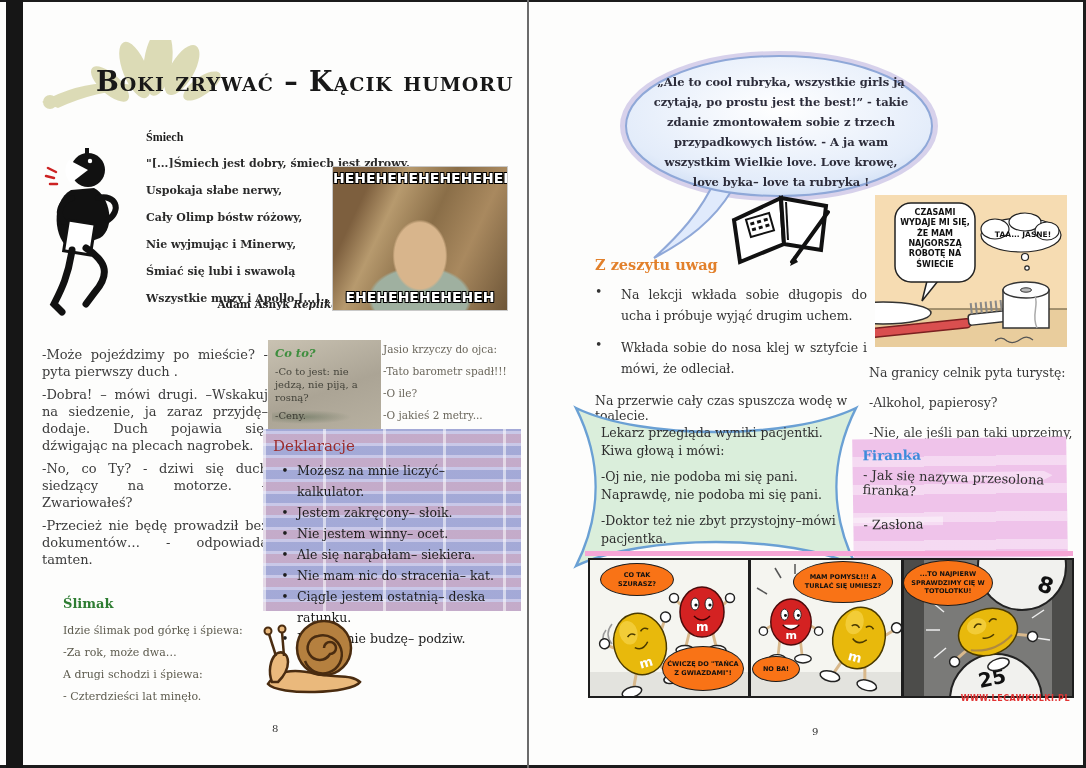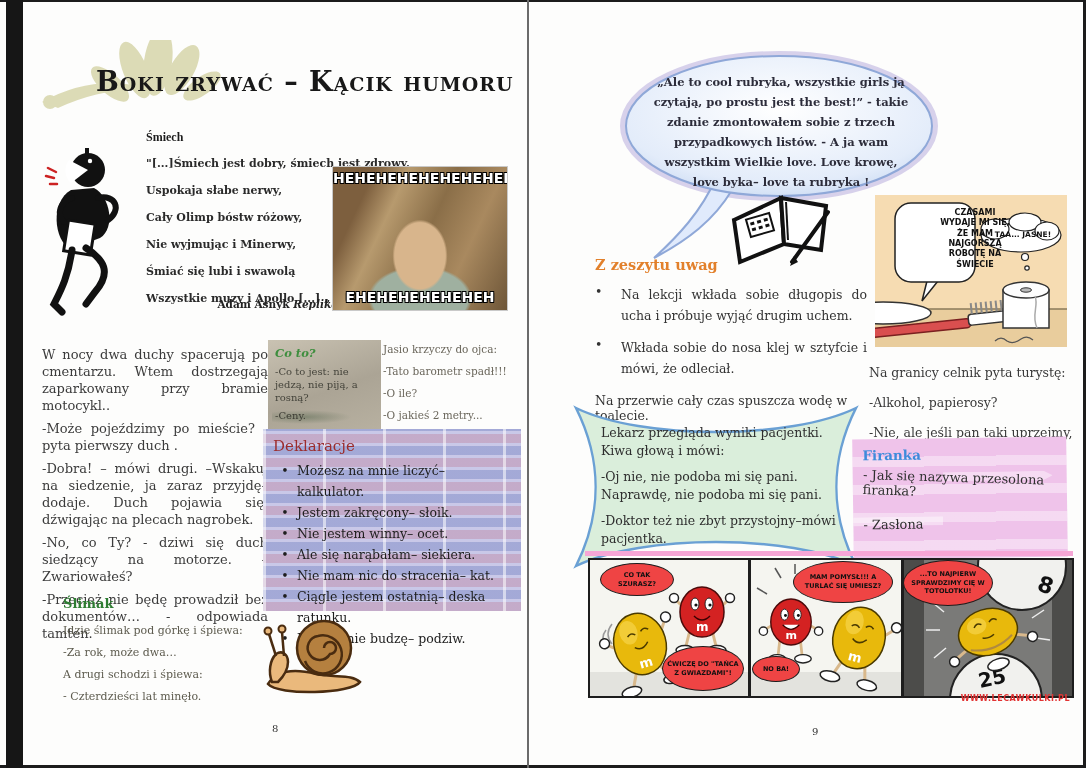--- a/index.html
+++ b/index.html
@@ -87,21 +87,21 @@
   .zz-list{left:595px;top:284px;width:272px;font-size:12.5px;color:#333;}
   .zz-row{display:flex;margin-bottom:11px;}
   .zz-bullet{width:26px;flex:none;}
   .zz-body{flex:1;line-height:21px;text-align:justify;}
   .zz-extra{left:595px;top:393px;width:280px;font-size:12.5px;color:#333;}
 
   
   .tb-svg{left:875px;top:195px;}
   .tb-speech{left:897px;top:206px;width:76px;height:66px;display:flex;align-items:center;justify-content:center;
              text-align:center;font-family:"DejaVu Sans","Liberation Sans",sans-serif;
-             font-size:8px;font-weight:bold;line-height:1.3;color:#111;padding-left:40px;}
+             font-size:8px;font-weight:bold;line-height:1.3;color:#111;}
   .tb-thought{left:988px;top:230px;width:70px;text-align:center;
               font-family:"DejaVu Sans","Liberation Sans",sans-serif;font-size:7.5px;font-weight:bold;color:#111;}
 
   .celnik{left:869px;top:356px;width:208px;font-size:12.5px;line-height:21px;color:#3a3a3a;margin-top:6px;}
   .celnik p{margin:0 0 9px 0;}
 
   
   .firanka{left:853px;top:438px;width:214px;height:120px;box-sizing:border-box;padding:8px 10px;
            background:#efc3ea;transform:rotate(-0.8deg);overflow:hidden;}
   .firanka:before{content:"";position:absolute;left:-10px;top:0;width:240px;height:130px;
@@ -116,21 +116,21 @@
   .lekarz-svg{left:570px;top:404px;}
   .lekarz-text{left:601px;top:424px;width:238px;font-size:12.5px;line-height:18px;color:#2e2e2e;}
   .lekarz-text p{margin:0 0 8px 0;}
 
   
   .comic-pink{left:585px;top:551px;width:488px;height:5px;background:#f6a6d6;}
   .panel{border:2px solid #1d1d1d;background:#f7f7f4;overflow:hidden;}
   .p1{left:588px;top:558px;width:158px;height:136px;}
   .p2{left:749px;top:558px;width:150px;height:136px;}
   .p3{left:902px;top:558px;width:168px;height:136px;}
-  .cbub{position:absolute;background:#ef4444;border:1.5px solid #1d1d1d;border-radius:50%;
+  .cbub{position:absolute;background:#f97316;border:1.5px solid #1d1d1d;border-radius:50%;
         display:flex;align-items:center;justify-content:center;text-align:center;
         font-family:"DejaVu Sans","Liberation Sans",sans-serif;font-weight:bold;font-size:6.5px;
         line-height:1.35;color:#111;padding:3px;box-sizing:border-box;text-transform:uppercase;}
   .watermark{left:938px;top:694px;width:132px;text-align:right;
         font-family:"DejaVu Sans","Liberation Sans",sans-serif;font-size:8px;font-weight:bold;
         color:#e23333;letter-spacing:.5px;}
 
   .credit{left:575px;top:702px;width:460px;text-align:center;font-size:15px;font-weight:bold;color:#8b8f2e;}
 </style>
 </head>
@@ -188,21 +188,20 @@
     <span>Adam Asnyk</span>
     <span class="work">Replika</span>
   </div>
 
   <div class="abs meme">
     <div class="meme-text meme-top">HEHEHEHEHEHEHEHEH</div>
     <div class="meme-text meme-bottom">EHEHEHEHEHEHEH</div>
   </div>
 
   <div class="abs ghost">
-    <p>W nocy  dwa duchy  spacerują po cmentarzu.  Wtem  dostrzegają  zaparkowany przy bramie motocykl..</p>
     <p>-Może pojeździmy po mieście? - pyta pierwszy duch .</p>
     <p>-Dobra! – mówi  drugi. –Wskakuj na siedzenie, ja zaraz przyjdę– dodaje. Duch pojawia się, dźwigając na plecach nagrobek.</p>
     <p>-No, co Ty? - dziwi się duch siedzący na motorze. –Zwariowałeś?</p>
     <p>-Przecież nie będę prowadził bez dokumentów… - odpowiada tamten.</p>
   </div>
 
   <div class="abs coto">
     <div class="coto-header">Co to?</div>
     <div class="coto-q">-Co to jest: nie jedzą, nie piją, a rosną?</div>
     <div class="coto-a">-Ceny.</div>

